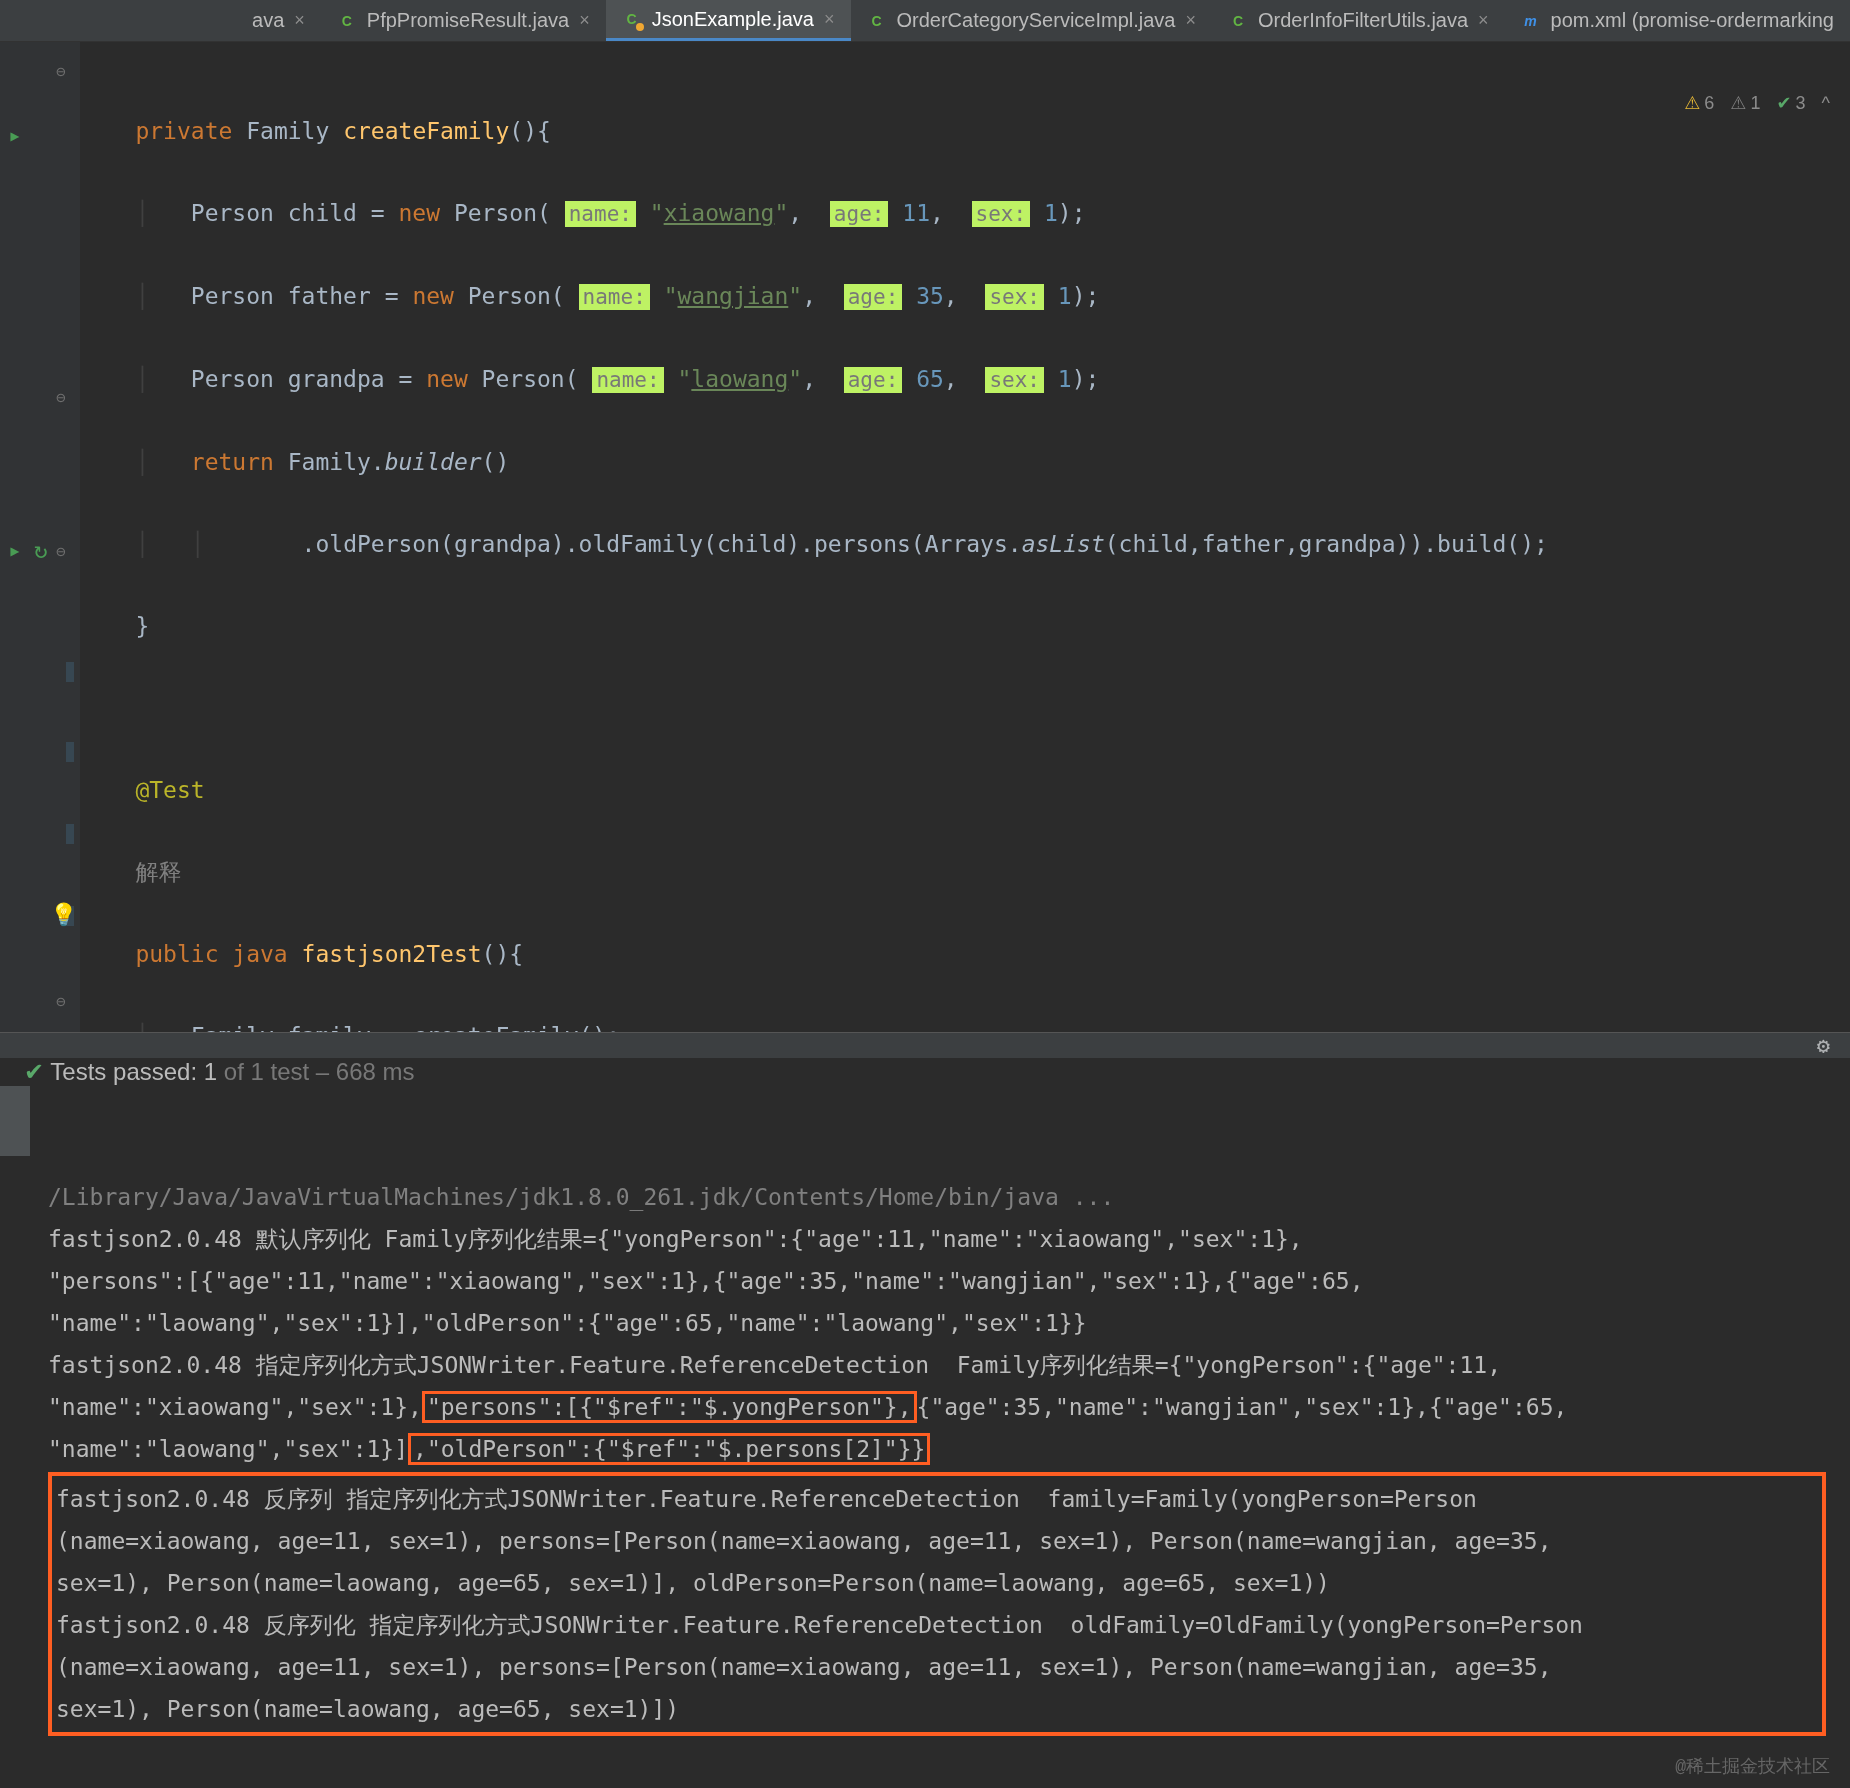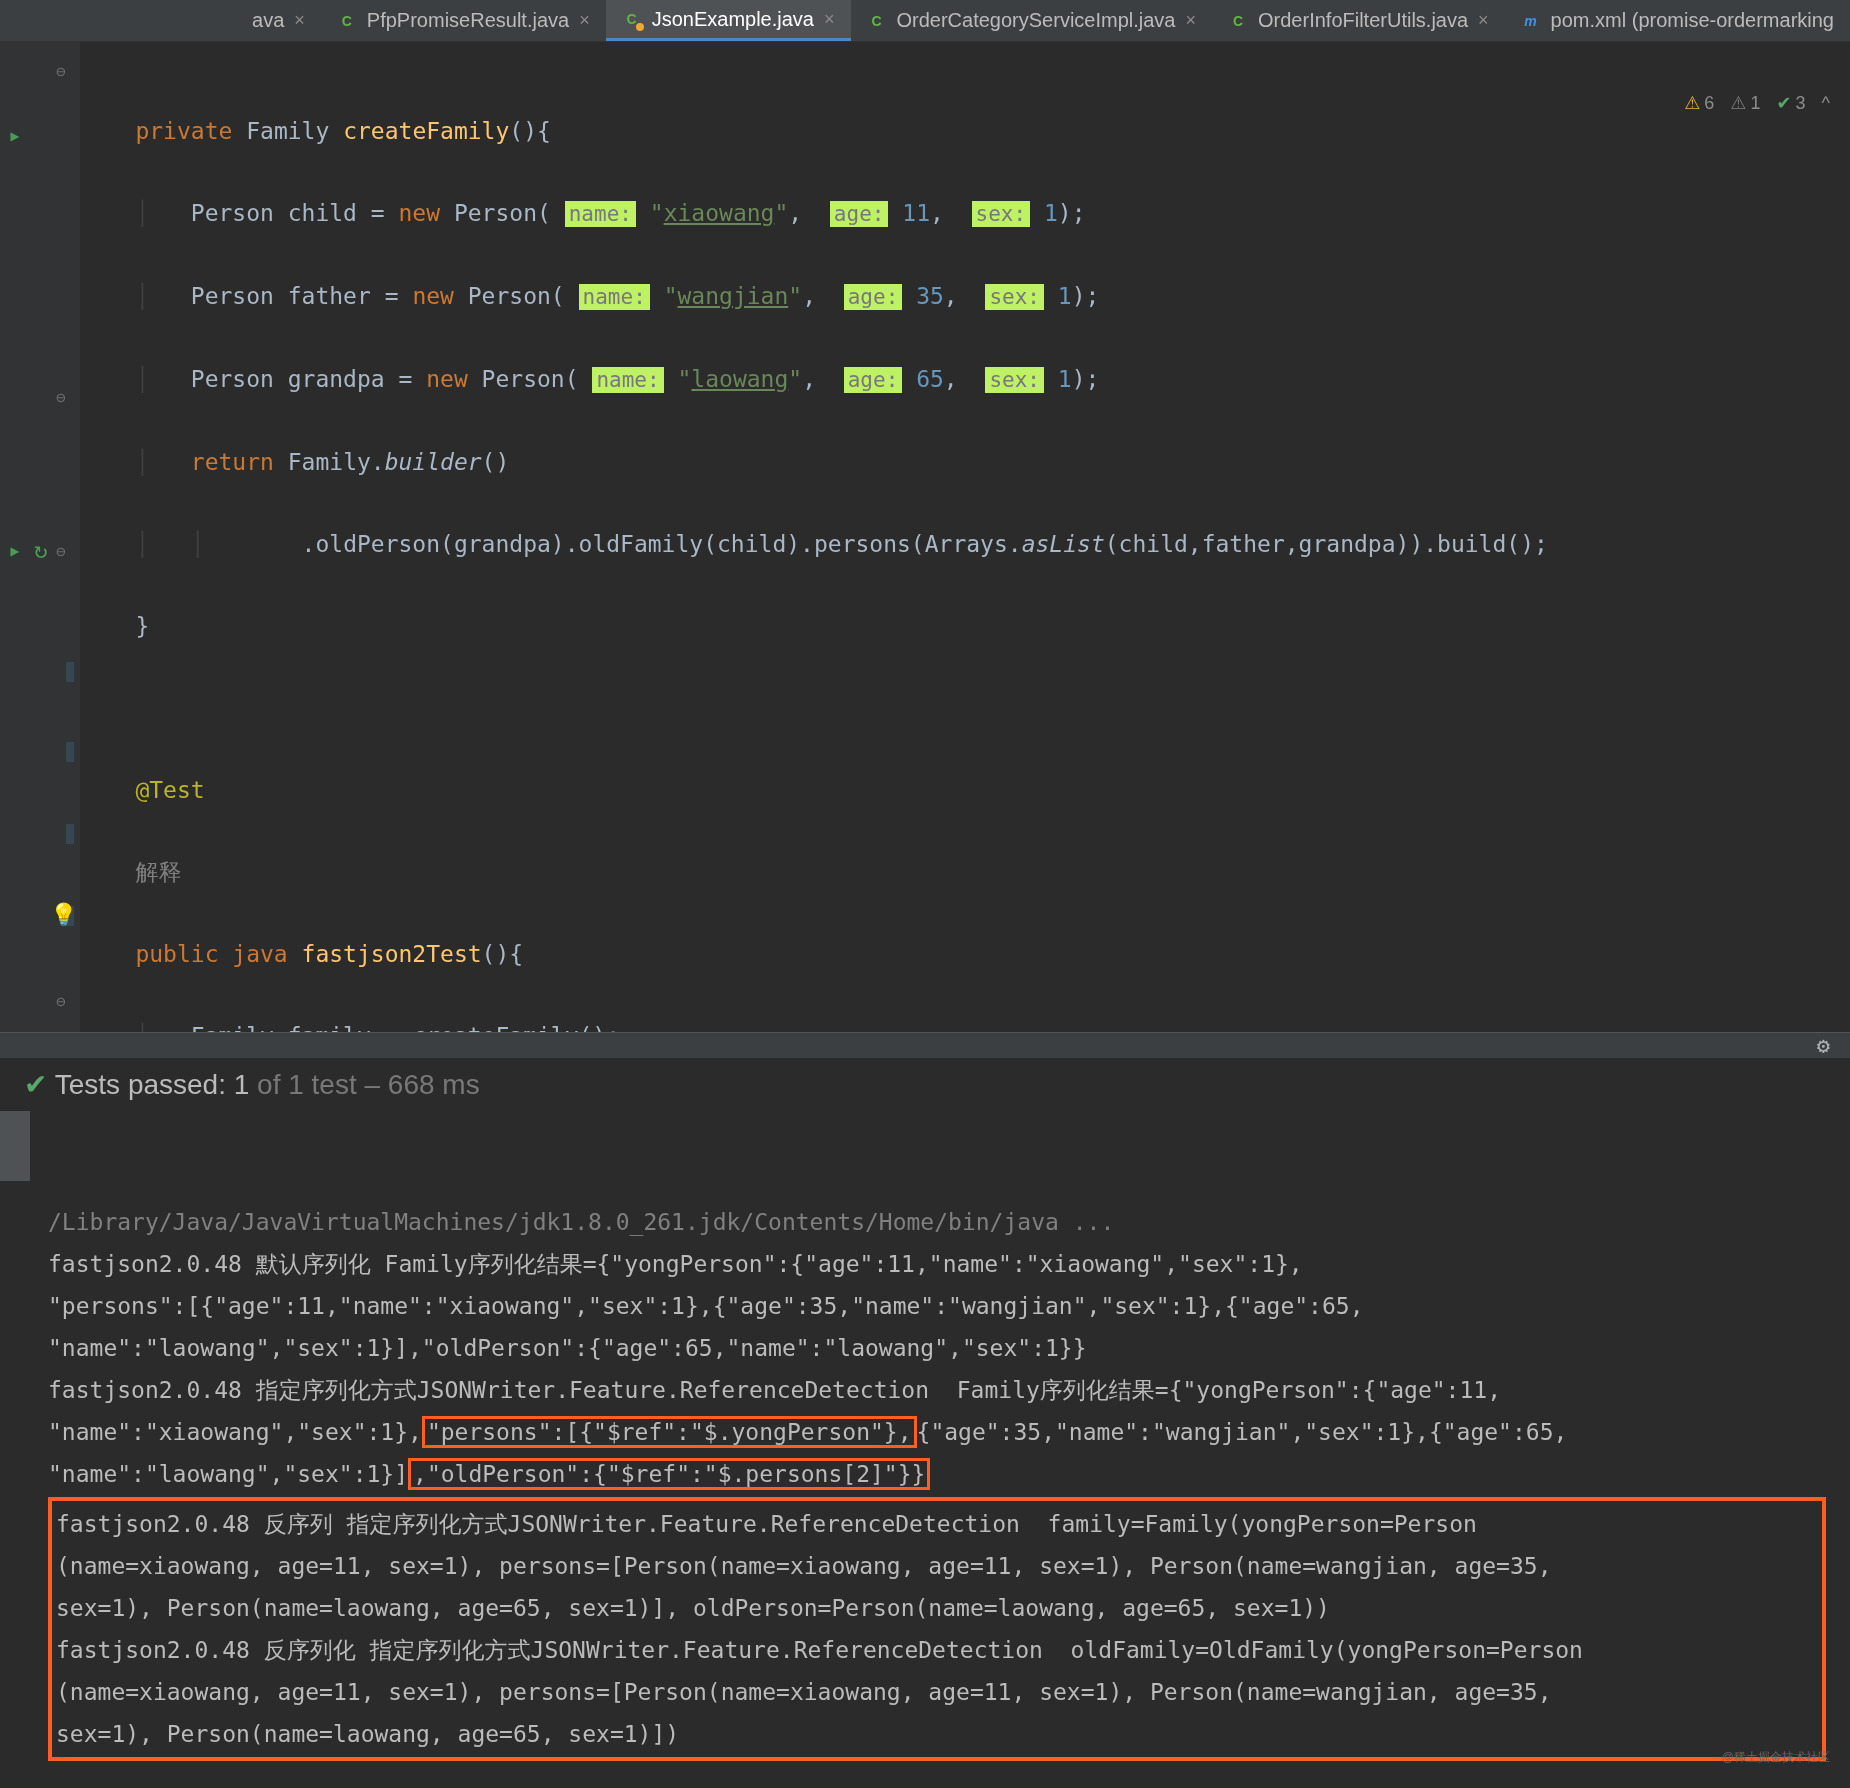--- a/index.html
+++ b/index.html
@@ -28,29 +28,29 @@
   .num { color:#6897BB; }
   .hint { color:#787878; background:#bef264; font-size:21px; padding:1px 4px; }
   .stat { font-style:italic; }
   .comment { color:#808080; }
   .ann { color:#BBB529; }
   .under { text-decoration:underline; text-decoration-color:#6A8759; }
   .guide { color:#404040; }
   .lower { height:756px; background:#2B2B2B; display:flex; flex-direction:column; border-top:1px solid #555555; }
   .lower-toolbar { height:46px; background:#3C3F41; display:flex; justify-content:flex-end; align-items:center; padding-right:20px; }
   .gear { color:#AFB1B3; font-size:22px; }
-  .tests-passed { padding:10px 24px; font-family:-apple-system,sans-serif; font-size:28px; color:#BBBBBB; }
+  .tests-passed { padding:0 24px; font-family:-apple-system,sans-serif; font-size:24px; color:#BBBBBB; }
   .tests-passed .check { color:#59A869; }
   .tests-passed .dim { color:#787878; }
   .console { flex:1; padding:6px 24px 6px 48px; font-size:23px; line-height:42px; color:#BBBBBB; white-space:pre-wrap; word-break:break-all; position:relative; }
   .sidebar-tab { position:absolute; left:0; top:0; width:30px; height:70px; background:#4E5254; }
   .cmd { color:#808080; }
   .hl-box1 { border:3px solid #FF5E22; padding:0 2px; display:inline; }
   .hl-box2 { border:4px solid #FF5E22; display:block; padding:2px 4px; margin:2px 0; }
-  .watermark { position:absolute; bottom:22px; right:20px; color:#666; font-size:12px; font-family:Liberation Sans, sans-serif; }
+  .watermark { position:absolute; bottom:10px; right:20px; color:#666; font-size:18px; font-family:Liberation Mono, monospace; }
 </style>
 </head>
 <body>
 
 <div class="tabs">
   <div class="tab">
       <span>ava</span>
       <span class="close">×</span>
     </div>
   <div class="tab">

